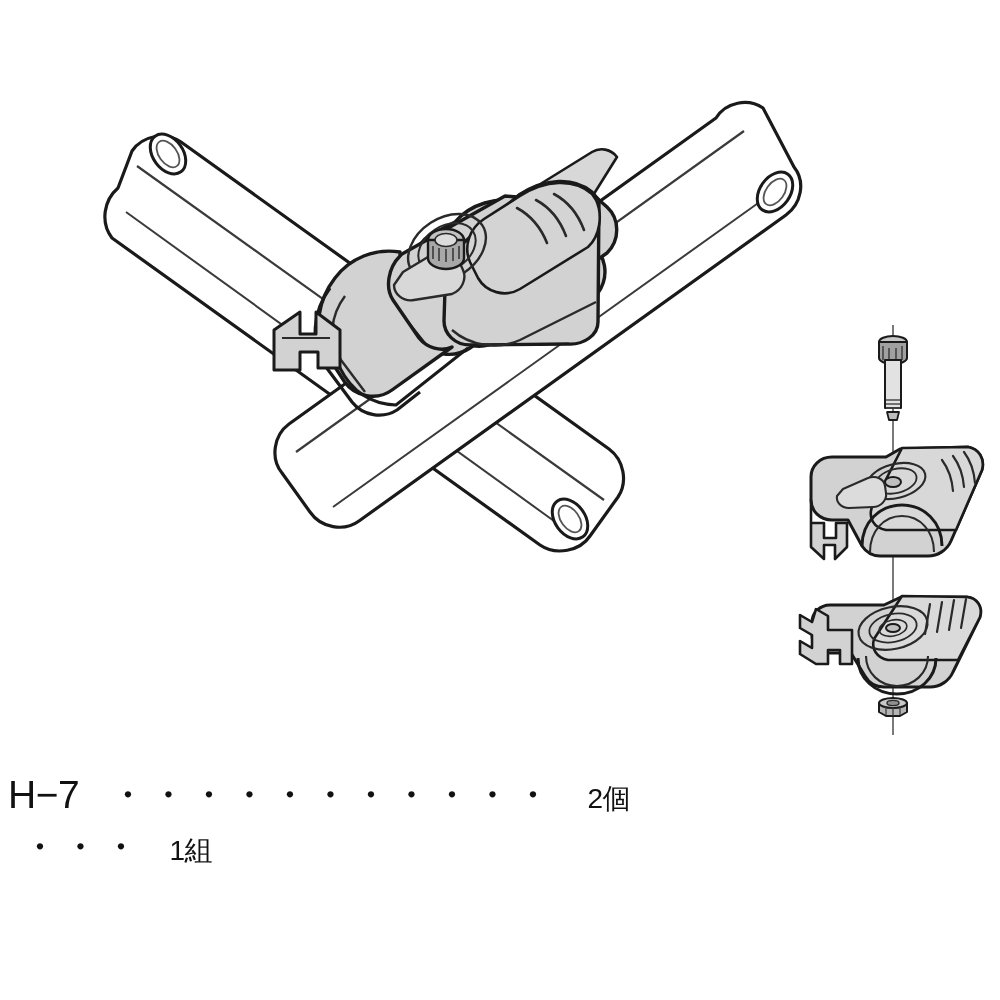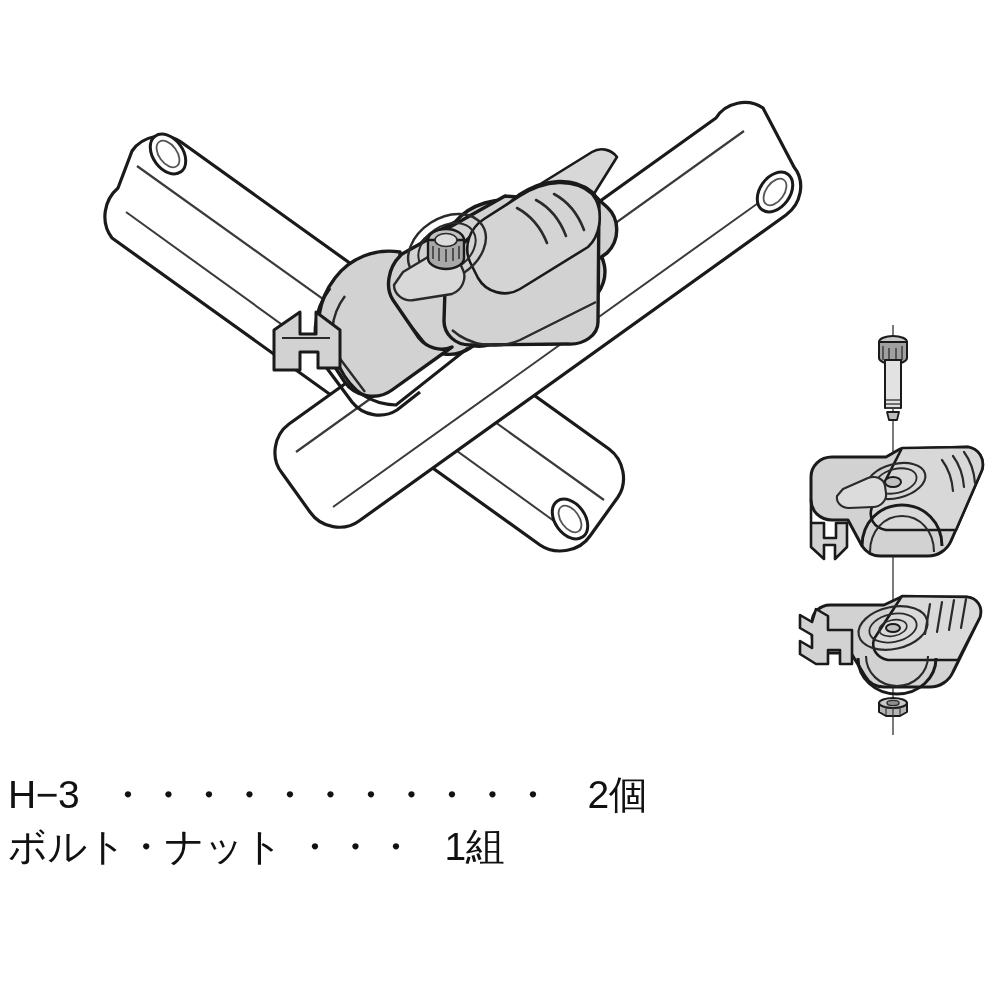--- a/index.html
+++ b/index.html
@@ -51,21 +51,21 @@
     color: #111111;
   }
   .leader-dots {
     font-size: 39px;
     line-height: 46px;
     color: #111111;
     letter-spacing: 1.5px;
     padding: 0 6px;
   }
   .part-qty {
-    font-size: 39px;
+    font-size: 28px;
     line-height: 46px;
     letter-spacing: -0.5px;
     font-weight: 500;
     color: #111111;
   }
   .row-1 .part-name { min-width: 86px; }
   .row-1 .leader-dots { margin-left: 8px; }
   .row-1 .part-qty { margin-left: 28px; }
   .row-2 .leader-dots { margin-left: 6px; }
   .row-2 .part-qty { margin-left: 22px; text-align: center; }
@@ -375,25 +375,24 @@
         <ellipse cx="893" cy="703" rx="14" ry="5" fill="#c8c8c8" stroke="#1a1a1a" stroke-width="2"></ellipse>
         <ellipse cx="893" cy="703" rx="6" ry="2.6" fill="#8f8f8f" stroke="#2a2a2a" stroke-width="1.4"></ellipse>
         <path d="M886,706 L886,715 M893,707 L893,716 M900,706 L900,715" fill="none" stroke="#3a3a3a" stroke-width="1.2"></path>
       </g>
     </g>
   </svg>
 
   <div id="parts-list">
 
     <div class="parts-row row-1">
-      <span class="part-name">H−3</span>
+      <span class="part-name">H−7</span>
       <span class="leader-dots">・・・・・・・・・・・</span>
       <span class="part-qty">2個</span>
     </div>
 
     <div class="parts-row row-2">
-      <span class="part-name">ボルト・ナット</span>
       <span class="leader-dots">・・・</span>
       <span class="part-qty">1組</span>
     </div>
 
   </div>
 </div>
 
 </body></html>

